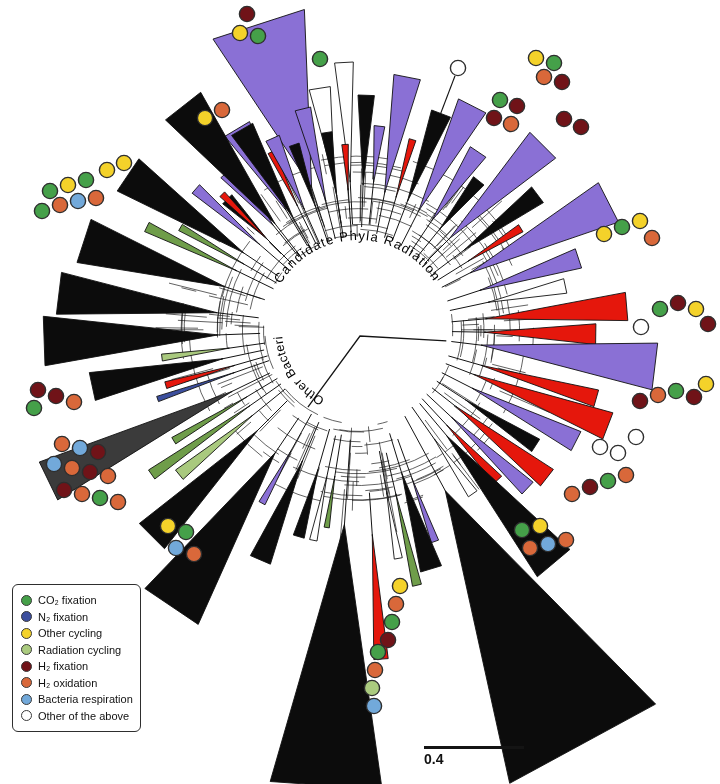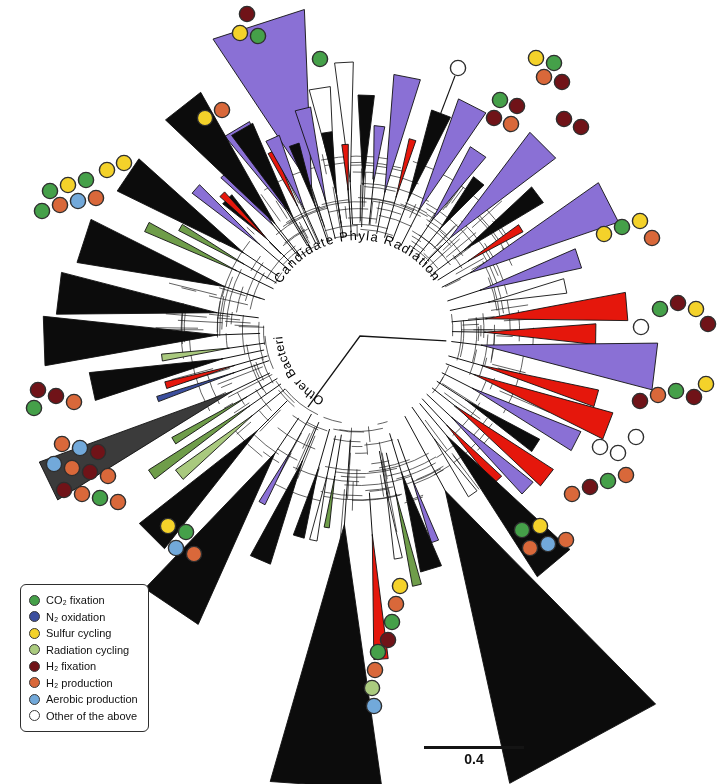--- a/index.html
+++ b/index.html
@@ -1,28 +1,28 @@
 <!DOCTYPE html>
 <html><head>
 <meta charset="utf-8">
 <style>
   html,body{margin:0;padding:0;background:#fff;}
   body{width:720px;height:784px;font-family:"Liberation Sans",sans-serif;}
   .stage{position:relative;width:720px;height:784px;overflow:hidden;background:#ffffff;}
   svg.tree{position:absolute;left:0;top:0;}
   .arc-label{font-size:13px;fill:#000;letter-spacing:1.2px;font-family:"Liberation Sans",sans-serif;}
   .arc-label-small{font-size:12.5px;fill:#000;letter-spacing:.4px;font-family:"Liberation Sans",sans-serif;}
-  .legend{position:absolute;left:20px;top:584px;width:129px;background:#fff;border:1.5px solid #2e2e2e;
+  .legend{position:absolute;left:12px;top:584px;width:129px;background:#fff;border:1.5px solid #2e2e2e;
           border-radius:6px;padding:7px 8px;box-sizing:border-box;z-index:5;}
   .legend-row{display:flex;align-items:center;gap:6px;height:16.5px;}
   .legend-dot{width:11px;height:11px;border-radius:50%;border:1px solid #3a3a3a;flex:0 0 auto;box-sizing:border-box;background:#ccc;}
   .legend-label{font-size:11px;color:#111;white-space:nowrap;}
   .scalebar{position:absolute;left:424px;top:746px;width:100px;z-index:5;}
   .scalebar-line{height:3px;background:#141414;}
-  .scalebar-label{text-align:center;font-size:14px;font-weight:700;color:#111;margin-top:2px;}
+  .scalebar-label{text-align:left;font-size:14px;font-weight:700;color:#111;margin-top:2px;}
 </style>
 </head>
 <body>
 
 <div class="stage">
 
   <svg class="tree" width="720" height="784" viewBox="0 0 720 784">
     <defs>
       <path id="cprArc" d="M 278.5 287.8 A 90 90 0 0 1 444.5 305.2"></path>
       <path id="obArc" d="M 324.7 398.3 A 76 76 0 0 1 282.0 332.7"></path>
@@ -522,41 +522,41 @@
     </text>
   </svg>
 
   <div class="legend">
     <div class="legend-row">
       <span class="legend-dot" style="background: rgb(69, 160, 73);"></span>
       <span class="legend-label">CO₂ fixation</span>
     </div>
     <div class="legend-row">
       <span class="legend-dot" style="background: rgb(60, 79, 158);"></span>
-      <span class="legend-label">N₂ oxidation</span>
+      <span class="legend-label">N₂ fixation</span>
     </div>
     <div class="legend-row">
       <span class="legend-dot" style="background: rgb(244, 210, 42);"></span>
-      <span class="legend-label">Sulfur cycling</span>
+      <span class="legend-label">Other cycling</span>
     </div>
     <div class="legend-row">
       <span class="legend-dot" style="background: rgb(171, 203, 127);"></span>
       <span class="legend-label">Radiation cycling</span>
     </div>
     <div class="legend-row">
       <span class="legend-dot" style="background: rgb(112, 19, 24);"></span>
       <span class="legend-label">H₂ fixation</span>
     </div>
     <div class="legend-row">
       <span class="legend-dot" style="background: rgb(217, 104, 58);"></span>
-      <span class="legend-label">H₂ production</span>
+      <span class="legend-label">H₂ oxidation</span>
     </div>
     <div class="legend-row">
       <span class="legend-dot" style="background: rgb(114, 169, 218);"></span>
-      <span class="legend-label">Aerobic production</span>
+      <span class="legend-label">Bacteria respiration</span>
     </div>
     <div class="legend-row">
       <span class="legend-dot" style="background: rgb(255, 255, 255);"></span>
       <span class="legend-label">Other of the above</span>
     </div>
   </div>
 
   <div class="scalebar">
     <div class="scalebar-line"></div>
     <div class="scalebar-label">0.4</div>

